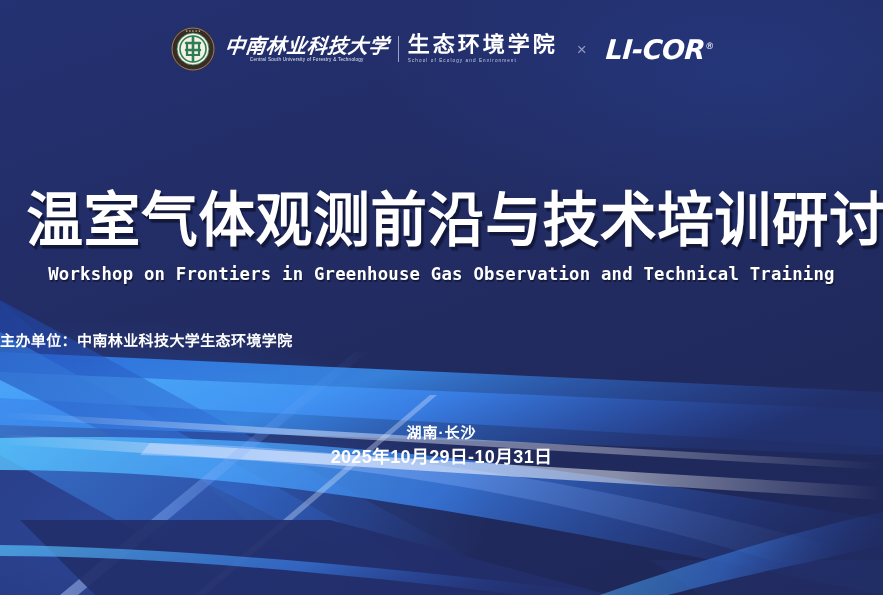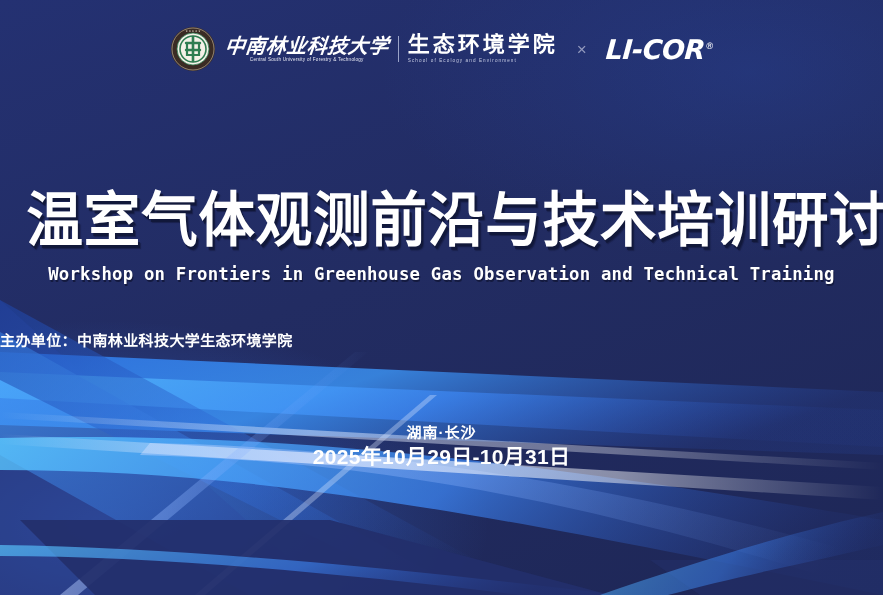--- a/index.html
+++ b/index.html
@@ -206,21 +206,21 @@
   }
   .venue-place {
     font-size: 15px;
     font-weight: 700;
     color: #ffffff;
     line-height: 22px;
     letter-spacing: 1px;
     white-space: nowrap;
   }
   .venue-date {
-    font-size: 21px;
+    font-size: 18px;
     font-weight: 700;
     color: #ffffff;
     line-height: 26px;
     letter-spacing: 0.3px;
     white-space: nowrap;
   }
 </style>
 </head>
 <body>
 

